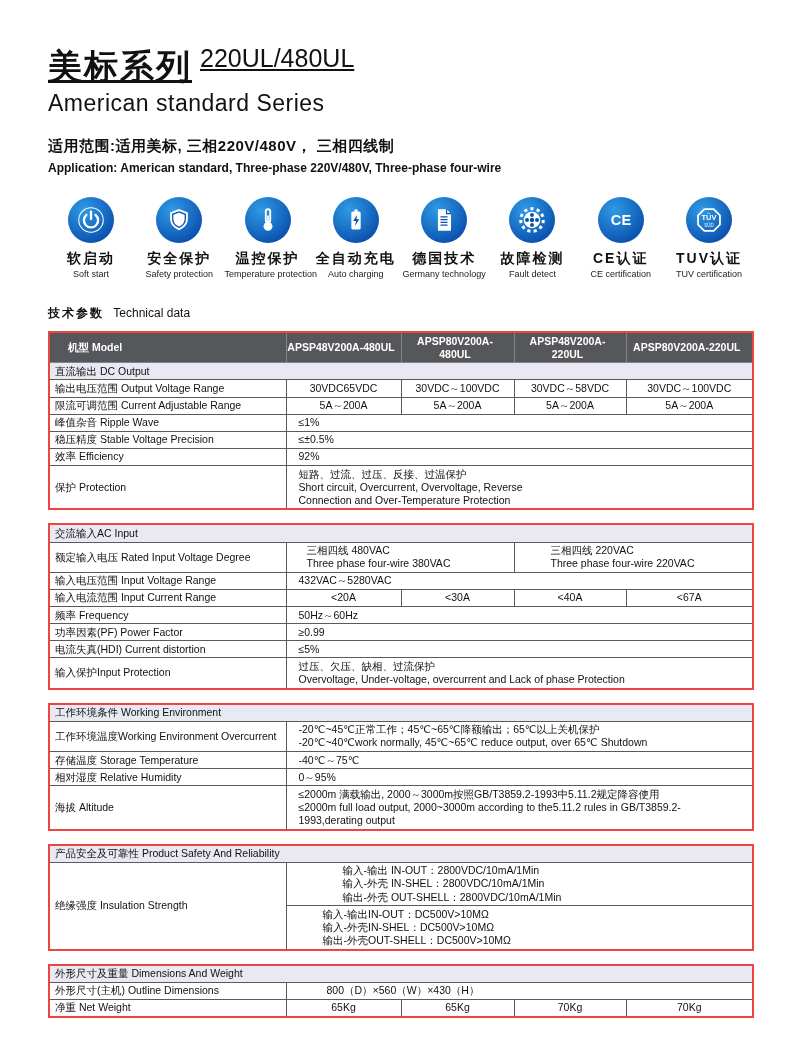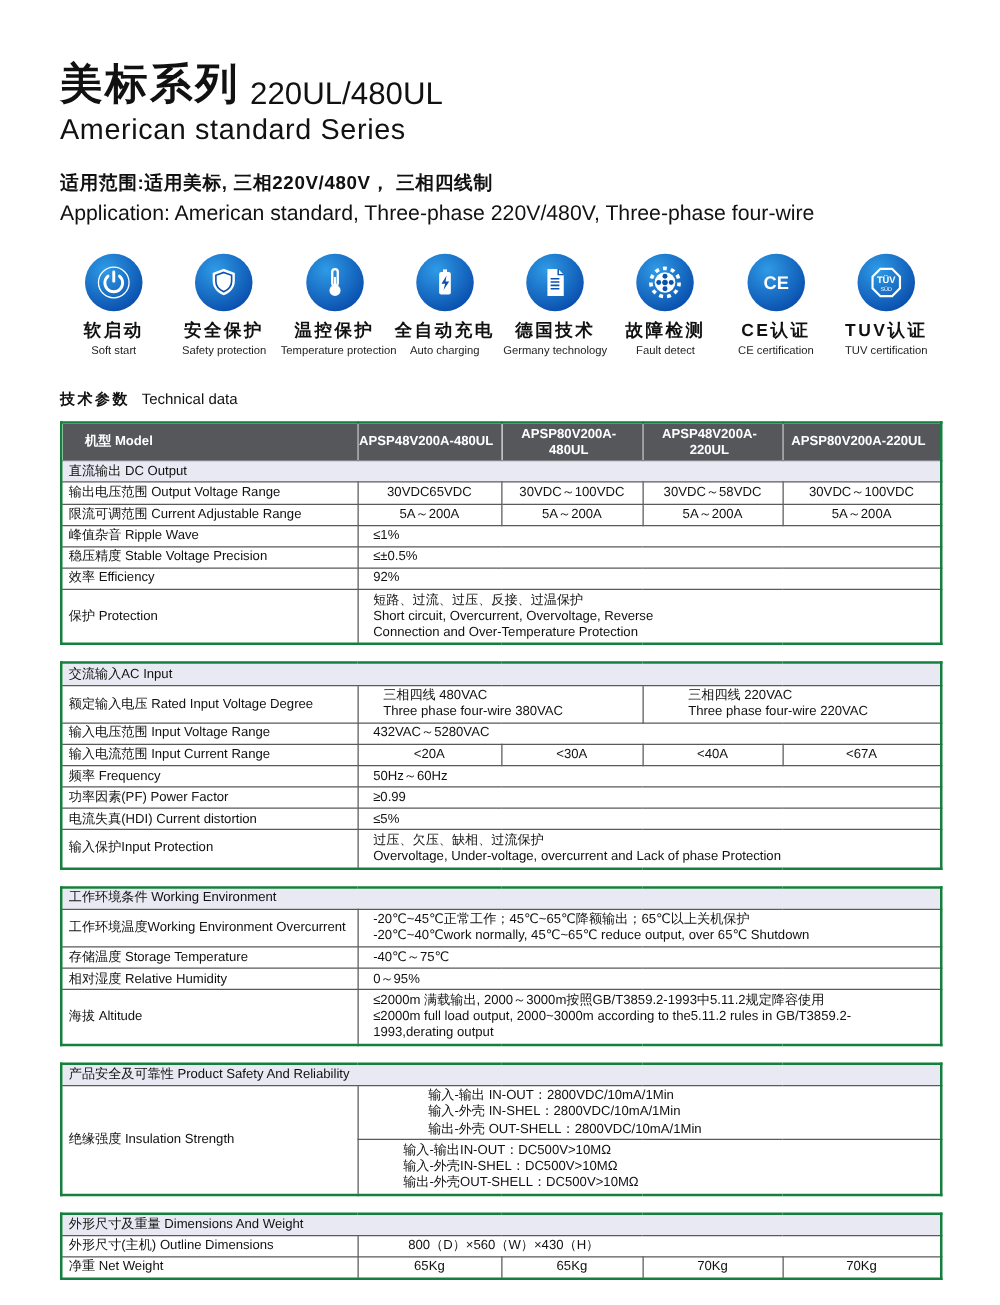--- a/index.html
+++ b/index.html
@@ -2,45 +2,45 @@
 <html><head>
 <meta charset="utf-8">
 <style>
   html,body{margin:0;padding:0;}
   body{
     width:800px;height:1044px;overflow:hidden;background:#ffffff;
     font-family:"Liberation Sans","DejaVu Sans",sans-serif;color:#111;
   }
   .page{padding:44px 48px 0 48px;width:704px;}
   
-  .title-line{display:flex;align-items:flex-end;}
+  .title-line{display:flex;align-items:flex-start;text-decoration:underline;}
   .t-zh{font-size:34px;font-weight:700;letter-spacing:2px;}
   .t-code{font-size:25px;font-weight:400;margin-left:8px;}
   .t-en{font-size:23px;letter-spacing:.5px;margin-top:0px;}
   .app-zh{font-size:15px;font-weight:700;margin-top:20px;letter-spacing:.5px;}
-  .app-en{font-size:17px;margin-top:5px;}
+  .app-en{font-size:12px;margin-top:5px;font-weight:bold;}
   
   .features{display:flex;justify-content:space-between;margin-top:22px;}
   .feature{width:86px;text-align:center;}
   .feature-circle{
     width:46px;height:46px;border-radius:50%;margin:0 auto 7px auto;
     background:radial-gradient(circle at 35% 28%,#2f9be6,#0a50ae 78%);
     display:flex;align-items:center;justify-content:center;
   }
   .feature-circle svg{width:28px;height:28px;display:block;}
   .f-zh{font-size:14px;font-weight:700;letter-spacing:2px;white-space:nowrap;}
   .f-en{font-size:9px;color:#222;margin-top:1px;white-space:nowrap;}
   
   .tech-title{margin:26px 0 9px 0;font-size:12px;}
   .tech-zh{font-weight:700;letter-spacing:2px;}
   .tech-en{font-weight:400;margin-left:6px;}
   
   table.spec{
     border-collapse:collapse;width:704px;margin-bottom:13px;
-    table-layout:fixed;border:2px solid #15803d;
+    table-layout:fixed;border:2px solid #ef4444;
   }
   table.spec td{
     border:1px solid #5a5a5a;font-size:10.5px;line-height:1.25;
     padding:1.5px 5px;white-space:pre-line;overflow:hidden;vertical-align:middle;
   }
   td.label{text-align:left;padding-left:18px;}
   td.val.c{text-align:center;}
   td.val.l{text-align:left;padding-left:12px;}
   td.sec{background:#e9e9f3;padding-left:18px;}
   tr.mh td{

